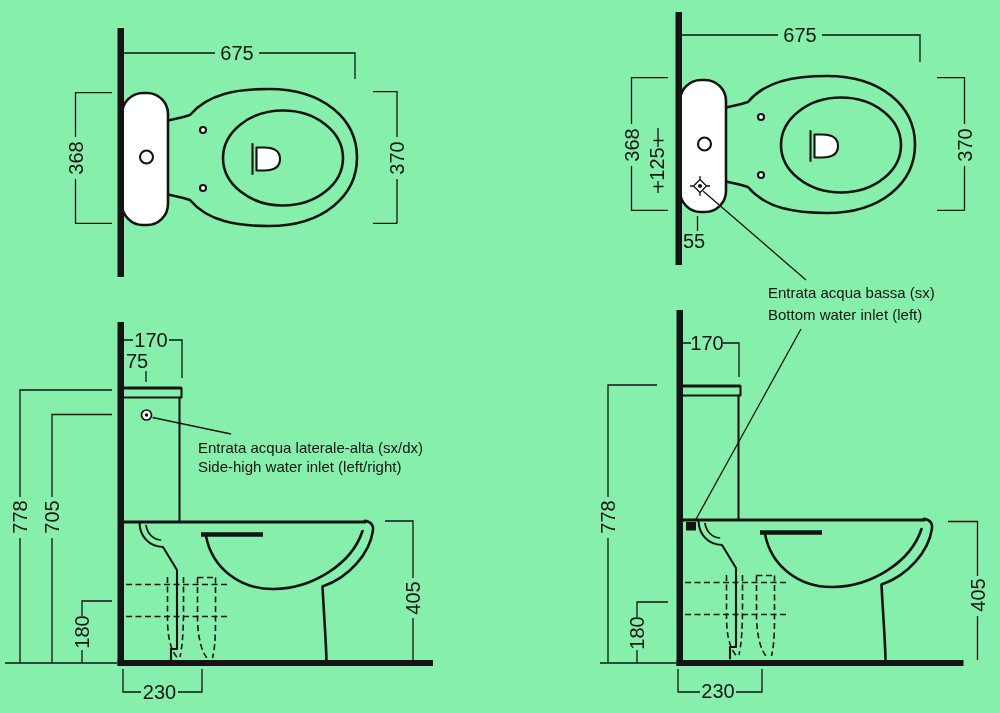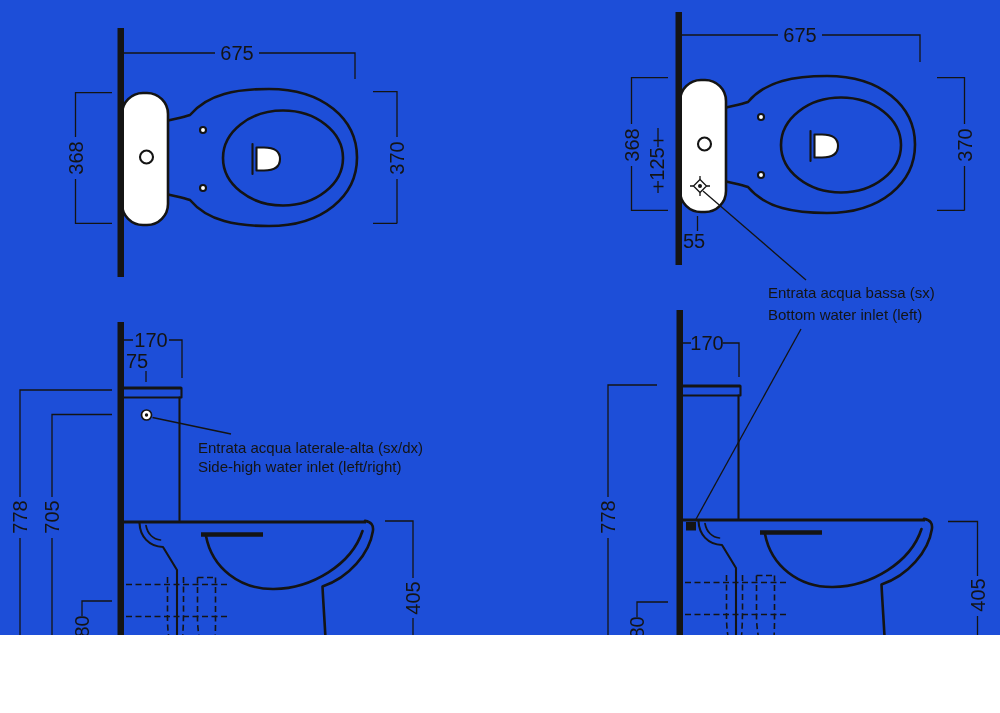--- a/index.html
+++ b/index.html
@@ -1,17 +1,17 @@
 <!DOCTYPE html>
 <html><head>
 <meta charset="utf-8">
 <style>
   html,body{margin:0;padding:0;background:#fff;}
   .stage{
-    position:relative;width:1000px;height:635px;background:#1d4ed8;
+    position:relative;width:1000px;height:713px;background:#86efac;
     font-family:"Liberation Sans",sans-serif;overflow:hidden;
   }
   svg{display:block}
   
   .ink{fill:#141414;stroke:none}
   .o  {fill:none;stroke:#141414;stroke-width:2.6;stroke-linecap:round;stroke-linejoin:round}
   .o2 {fill:none;stroke:#141414;stroke-width:2.1;stroke-linecap:round;stroke-linejoin:round}
   .o15{fill:none;stroke:#141414;stroke-width:1.7;stroke-linecap:round}
   .o3 {fill:none;stroke:#141414;stroke-width:3.2;stroke-linecap:butt}
   .o45{fill:none;stroke:#141414;stroke-width:4.4;stroke-linecap:butt}

